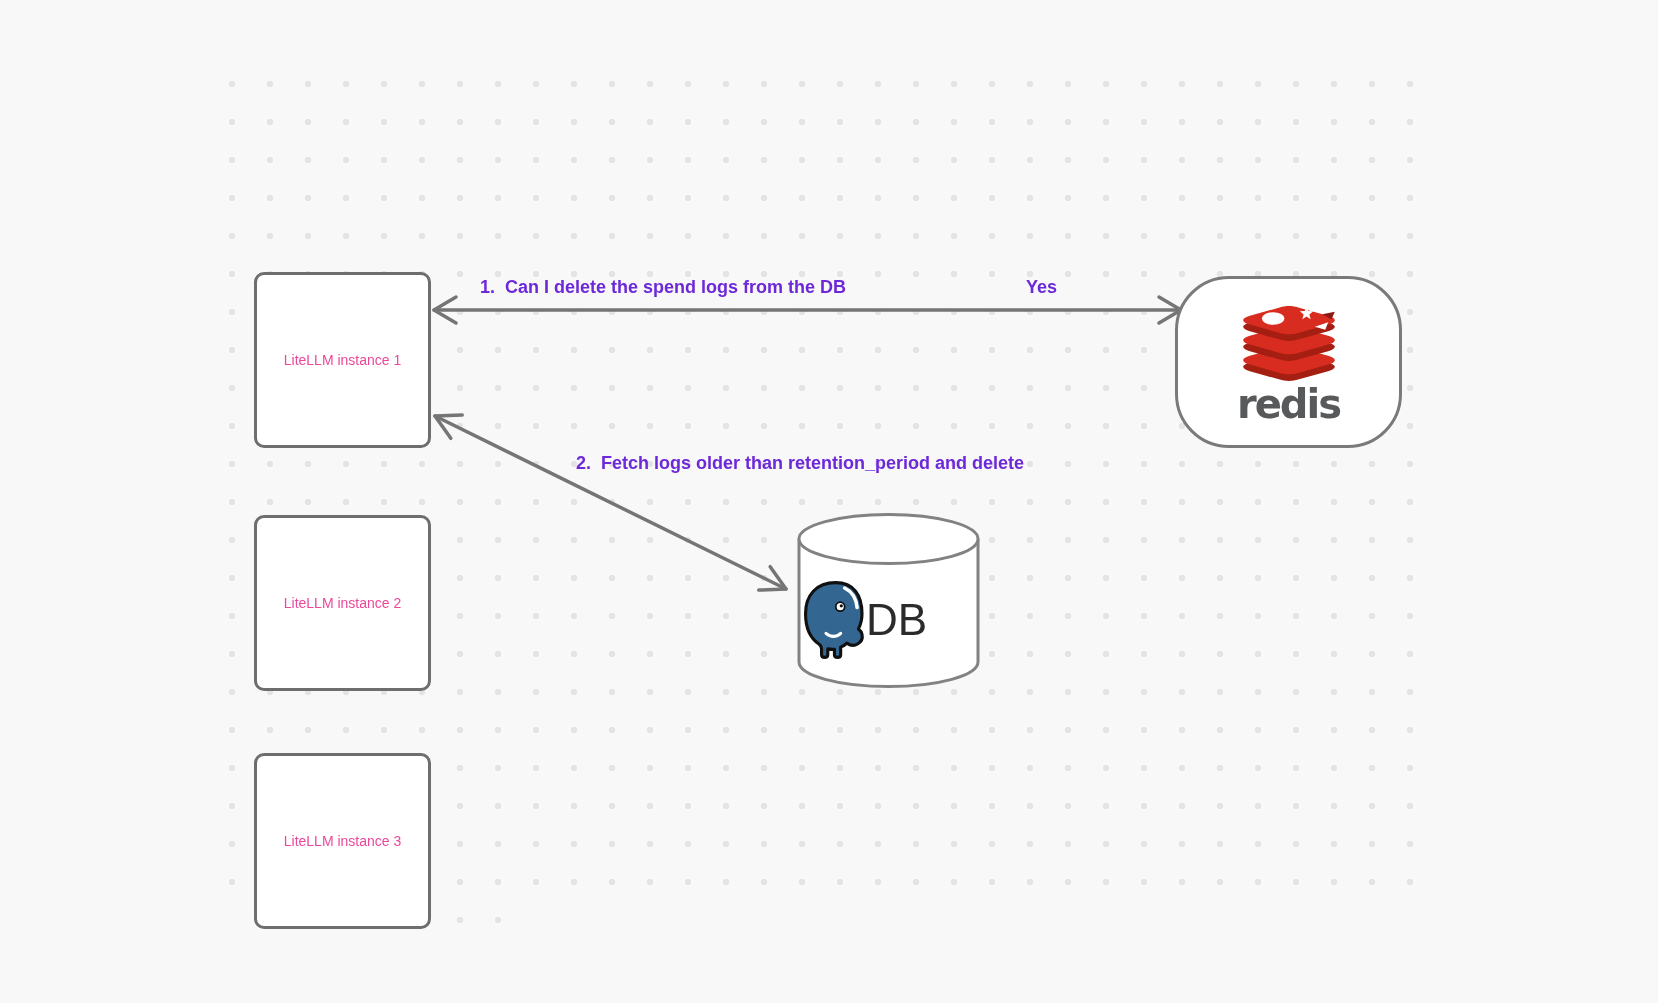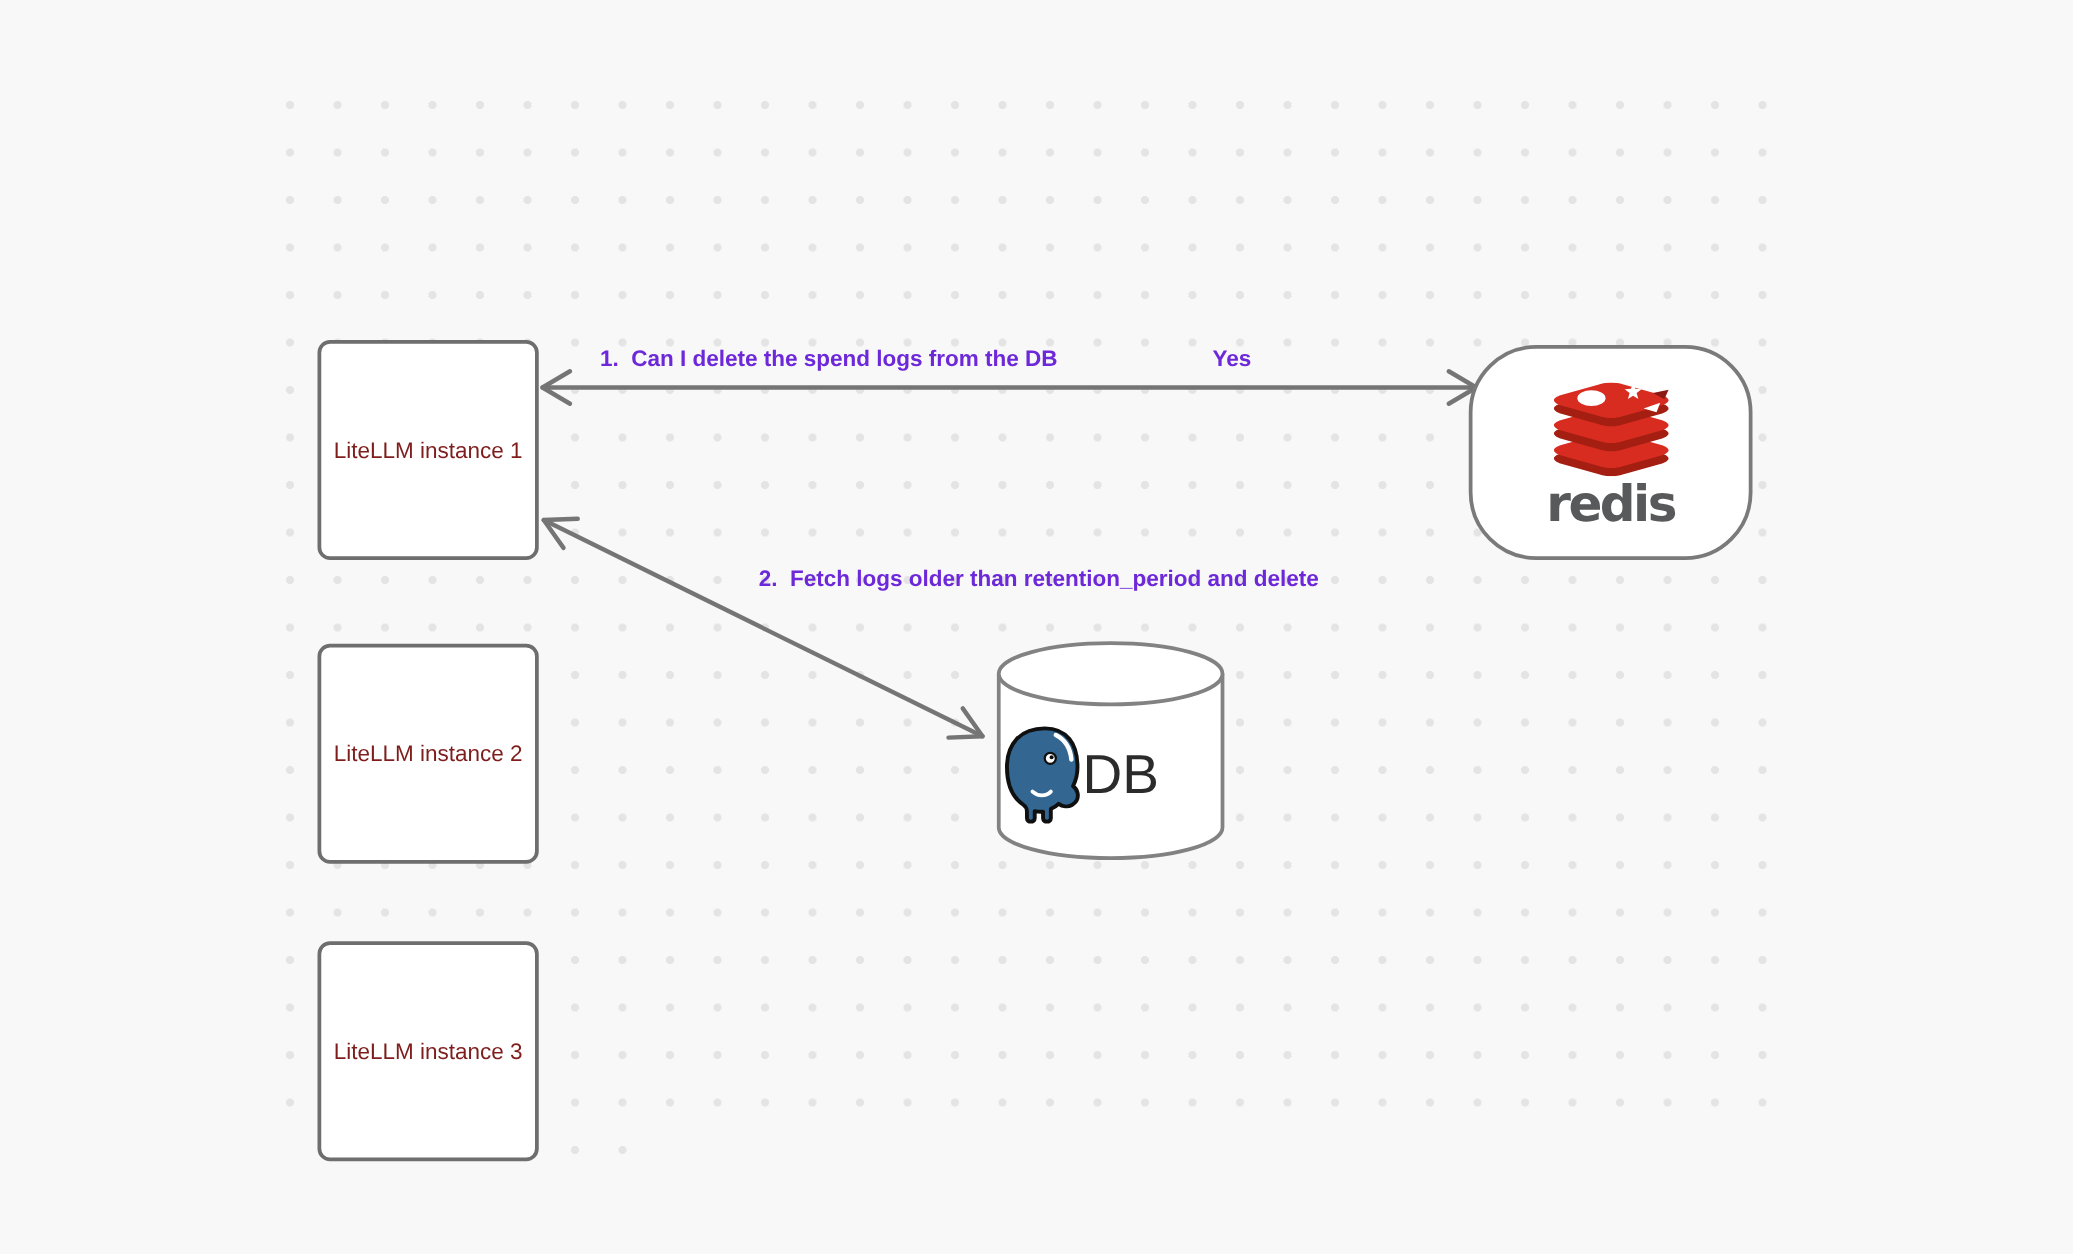--- a/index.html
+++ b/index.html
@@ -39,39 +39,39 @@
     width: 177px; height: 176px;
     box-sizing: border-box;
     background: #ffffff;
     border: 3.5px solid #6e6e6e;
     border-radius: 10px;
     display: flex;
     align-items: center;
     justify-content: center;
   }
   .inst-node .inst-label {
-    font-size: 18px;
-    color: #7f1d1d;
+    font-size: 14px;
+    color: #ec4899;
     white-space: nowrap;
   }
   #inst-1 { top: 272px; }
   #inst-2 { top: 515px; text-align: center; }
   #inst-3 { top: 753px; align-items: center; }
 
   .edge-label {
     position: absolute;
     font-size: 18px;
     font-weight: 700;
     color: #6d28d9;
     white-space: pre;
     line-height: 1.15;
   }
   #edge1-label { left: 480px;  top: 277px; }
-  #edge1-resp  { left: 970px; top: 277px; }
-  #edge2-label { left: 576px;  top: 453px; margin-left: 31px; }
+  #edge1-resp  { left: 1026px; top: 277px; }
+  #edge2-label { left: 576px;  top: 453px; }
 
   .redis-node {
     position: absolute;
     left: 1175px; top: 276px;
     width: 227px; height: 172px;
     box-sizing: border-box;
     background: #ffffff;
     border: 3.5px solid #7a7a7a;
     border-radius: 54px;
     display: flex;

